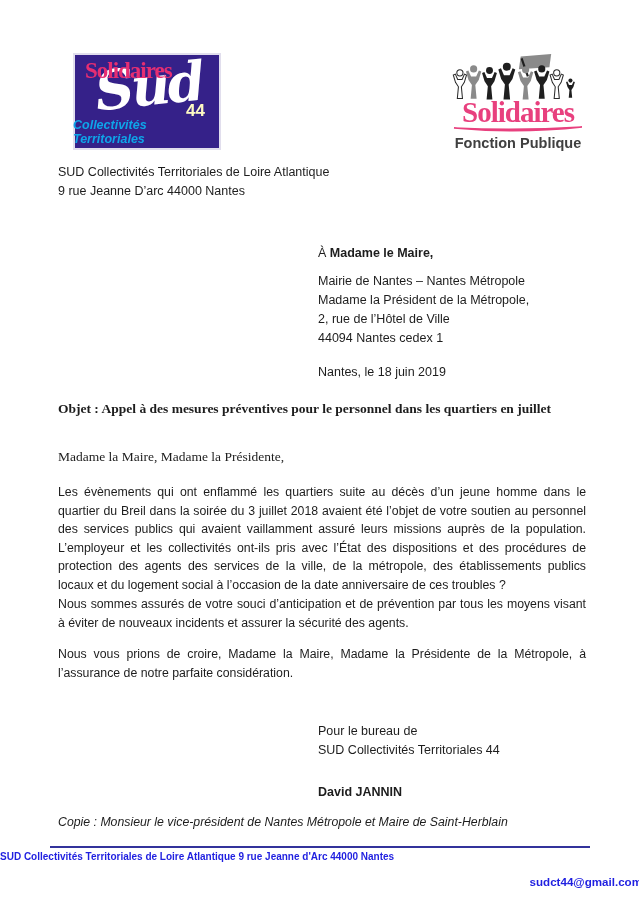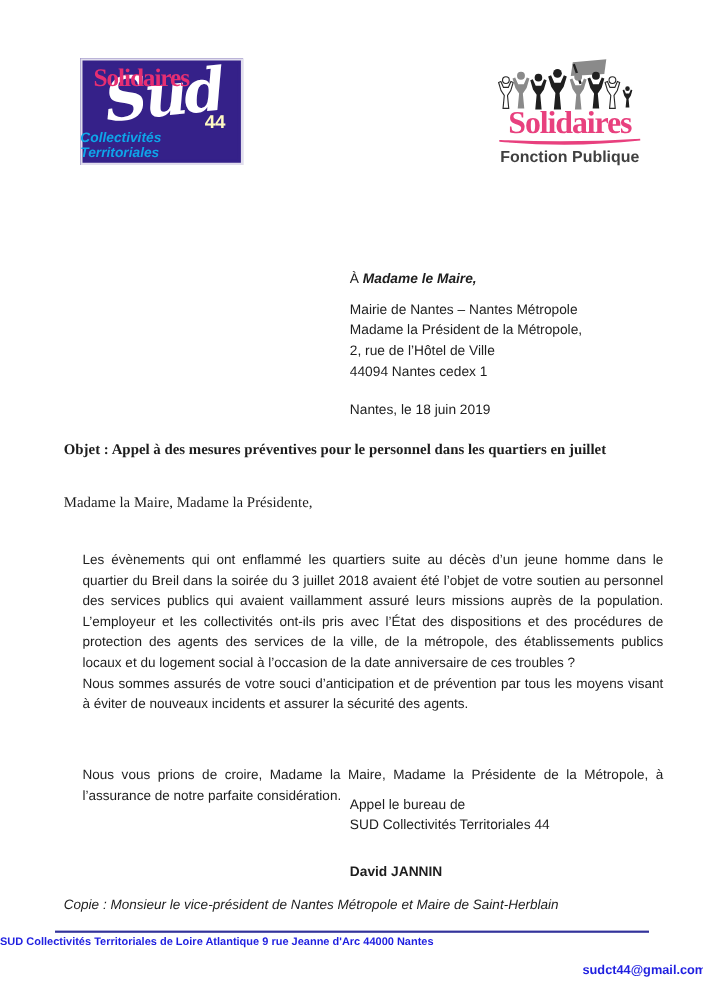--- a/index.html
+++ b/index.html
@@ -53,40 +53,40 @@
     color:#e8407e;margin-top:-6px;
   }
   .rl-swoosh{display:block;margin:1px auto 0;}
   .rl-fp{
     font-weight:bold;font-size:14.5px;color:#404040;margin-top:2px;
     letter-spacing:0px;
   }
   
   .sender{position:absolute;left:58px;top:163px;font-size:12.5px;line-height:19px;}
   .recipient{position:absolute;left:318px;top:244px;font-size:12.5px;line-height:19px;}
-  .recipient .addressee{font-weight:bold;font-style:italic;}
+  .recipient .addressee{font-weight:bold;}
   .recipient .addr-lines{margin-top:9px;}
   .dateline{position:absolute;left:318px;top:365px;font-size:12.5px;}
   .subject{
     position:absolute;left:58px;top:401px;width:530px;
     font-family:"Liberation Serif",serif;
     font-weight:bold;font-size:13.5px;
   }
   .greeting{
     position:absolute;left:58px;top:449px;
     font-family:"Liberation Serif",serif;font-size:13.5px;
   }
   .body-par{
     position:absolute;left:58px;width:528px;
     font-size:12.3px;line-height:18.6px;
-    text-align:justify;margin:17px;
+    text-align:justify;margin:0;
   }
   .par1{top:483px;}
   .par2{top:595px;}
-  .par3{top:678px;}
+  .par3{top:645px;}
   .signoff{position:absolute;left:318px;top:722px;font-size:12.5px;line-height:19px;}
   .signoff .sig-name{font-weight:bold;margin-top:23px;}
   .copy-note{
     position:absolute;left:58px;top:815px;
     font-style:italic;font-size:12.3px;
   }
   .footer-rule{
     position:absolute;left:50px;top:846px;width:540px;height:2px;
     background:#33339b;
   }
@@ -148,20 +148,24 @@
           <use href="#person" fill="#1f1f1f"></use>
         </g>
     </svg>
     <div class="rl-solidaires">Solidaires</div>
     <svg class="rl-swoosh" width="132" height="7" viewBox="0 0 132 7">
       <path d="M2,2 Q66,8 130,1 Q66,5 2,2 Z" fill="#e8407e" stroke="#e8407e" stroke-width="1.6"></path>
     </svg>
     <div class="rl-fp">Fonction Publique</div>
   </div>
 
+  <div class="sender">
+    <div>SUD Collectivités Territoriales de Loire Atlantique</div>
+    <div>9 rue Jeanne D’arc 44000 Nantes</div>
+  </div>
 
   <div class="recipient">
     <div><span>À </span><span class="addressee">Madame le Maire,</span></div>
     <div class="addr-lines">
       <div>Mairie de Nantes – Nantes Métropole</div>
       <div>Madame la Président de la Métropole,</div>
       <div>2, rue de l’Hôtel de Ville</div>
       <div>44094 Nantes cedex 1</div>
     </div>
   </div>
@@ -170,21 +174,21 @@
 
   <div class="subject">Objet : Appel à des mesures préventives pour le personnel dans les quartiers en juillet</div>
 
   <div class="greeting">Madame la Maire, Madame la Présidente,</div>
 
   <p class="body-par par1">Les évènements qui ont enflammé les quartiers suite au décès d’un jeune homme dans le quartier du Breil dans la soirée du 3 juillet 2018 avaient été l’objet de votre soutien au personnel des services publics qui avaient vaillamment assuré leurs missions auprès de la population. L’employeur et les collectivités ont-ils pris avec l’État des dispositions et des procédures de protection des agents des services de la ville, de la métropole, des établissements publics locaux et du logement social à l’occasion de la date anniversaire de ces troubles ?</p>
   <p class="body-par par2">Nous sommes assurés de votre souci d’anticipation et de prévention par tous les moyens visant à éviter de nouveaux incidents et assurer la sécurité des agents.</p>
   <p class="body-par par3">Nous vous prions de croire, Madame la Maire, Madame la Présidente de la Métropole, à l’assurance de notre parfaite considération.</p>
 
   <div class="signoff">
-    <div>Appel le bureau de</div>
+    <div>Pour le bureau de</div>
     <div>SUD Collectivités Territoriales 44</div>
     <div class="sig-name">David JANNIN</div>
   </div>
 
   <div class="copy-note">Copie : Monsieur le vice-président de Nantes Métropole et Maire de Saint-Herblain</div>
 
   <div class="footer-rule"></div>
   <div class="footer-line1">SUD Collectivités Territoriales de Loire Atlantique 9 rue Jeanne d'Arc 44000 Nantes</div>
   <div class="footer-line2">sudct44@gmail.com</div>
 

